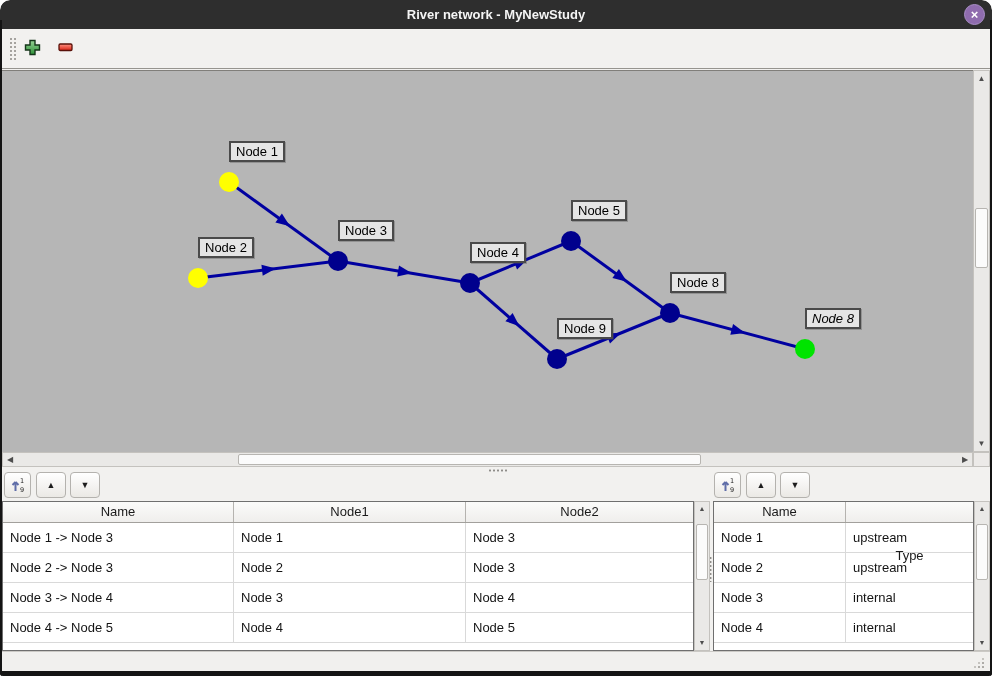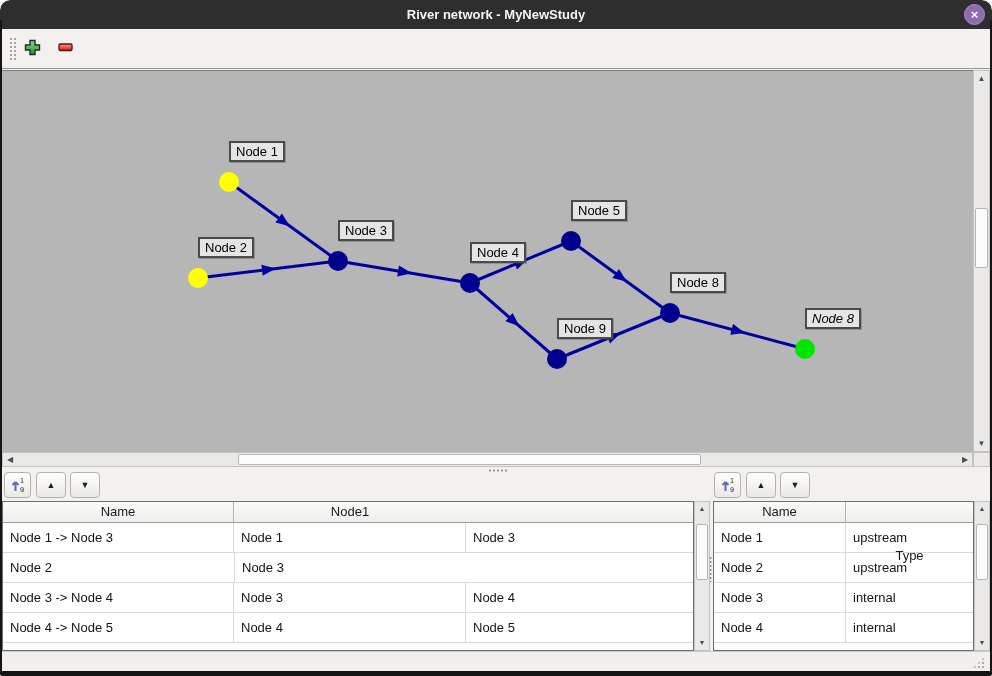--- a/index.html
+++ b/index.html
@@ -199,27 +199,29 @@
     <span>▲</span>
   </div>
   <div id="nodes-down-btn" class="panel-btn">
     <span>▼</span>
   </div>
 
   <div id="branches-table" class="table-frame">
       <div class="thead">
         <div class="th" style="width: 231px;">Name</div>
         <div class="th" style="width: 232px;">Node1</div>
+        <div class="th" style="width: 227px;">Node2</div>
       </div>
       <div class="trow">
         <div class="td" style="width: 231px;">Node 1 -&gt; Node 3</div>
         <div class="td" style="width: 232px;">Node 1</div>
         <div class="td" style="width: 227px;">Node 3</div>
       </div>
       <div class="trow">
+        <div class="td" style="width: 231px;">Node 2 -&gt; Node 3</div>
         <div class="td" style="width: 232px;">Node 2</div>
         <div class="td" style="width: 227px;">Node 3</div>
       </div>
       <div class="trow">
         <div class="td" style="width: 231px;">Node 3 -&gt; Node 4</div>
         <div class="td" style="width: 232px;">Node 3</div>
         <div class="td" style="width: 227px;">Node 4</div>
       </div>
       <div class="trow">
         <div class="td" style="width: 231px;">Node 4 -&gt; Node 5</div>

